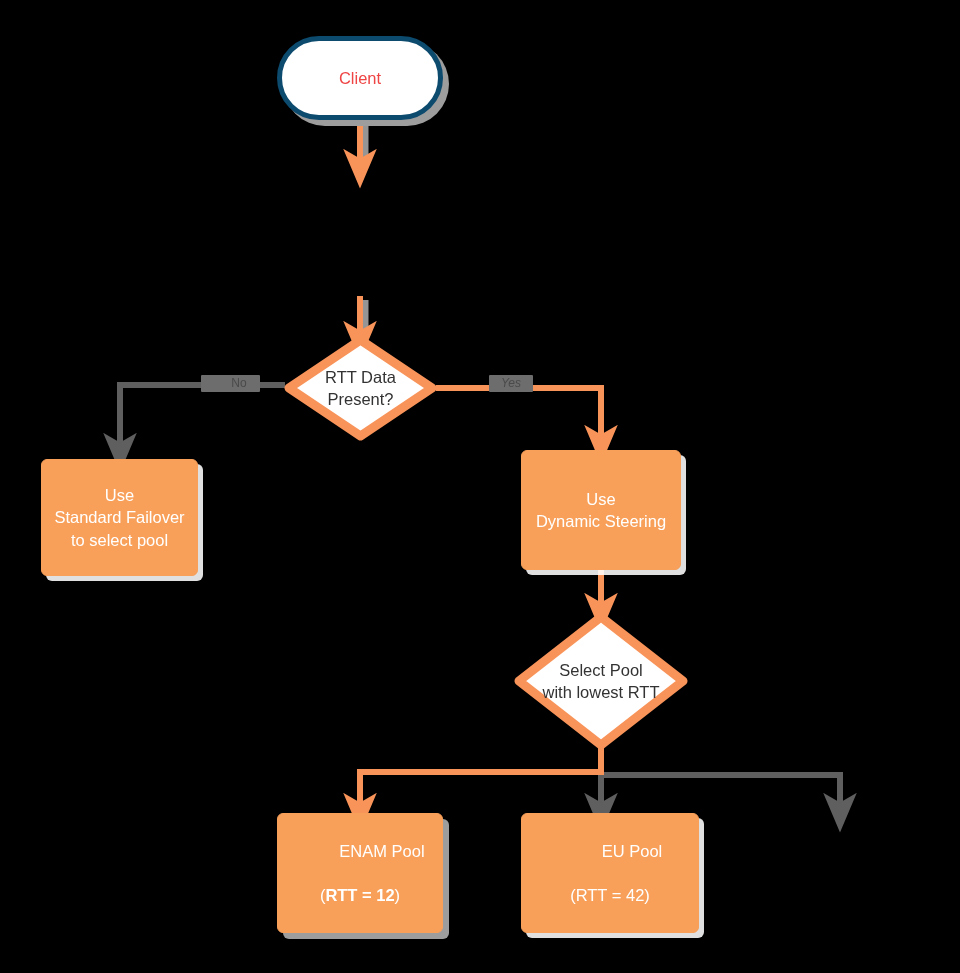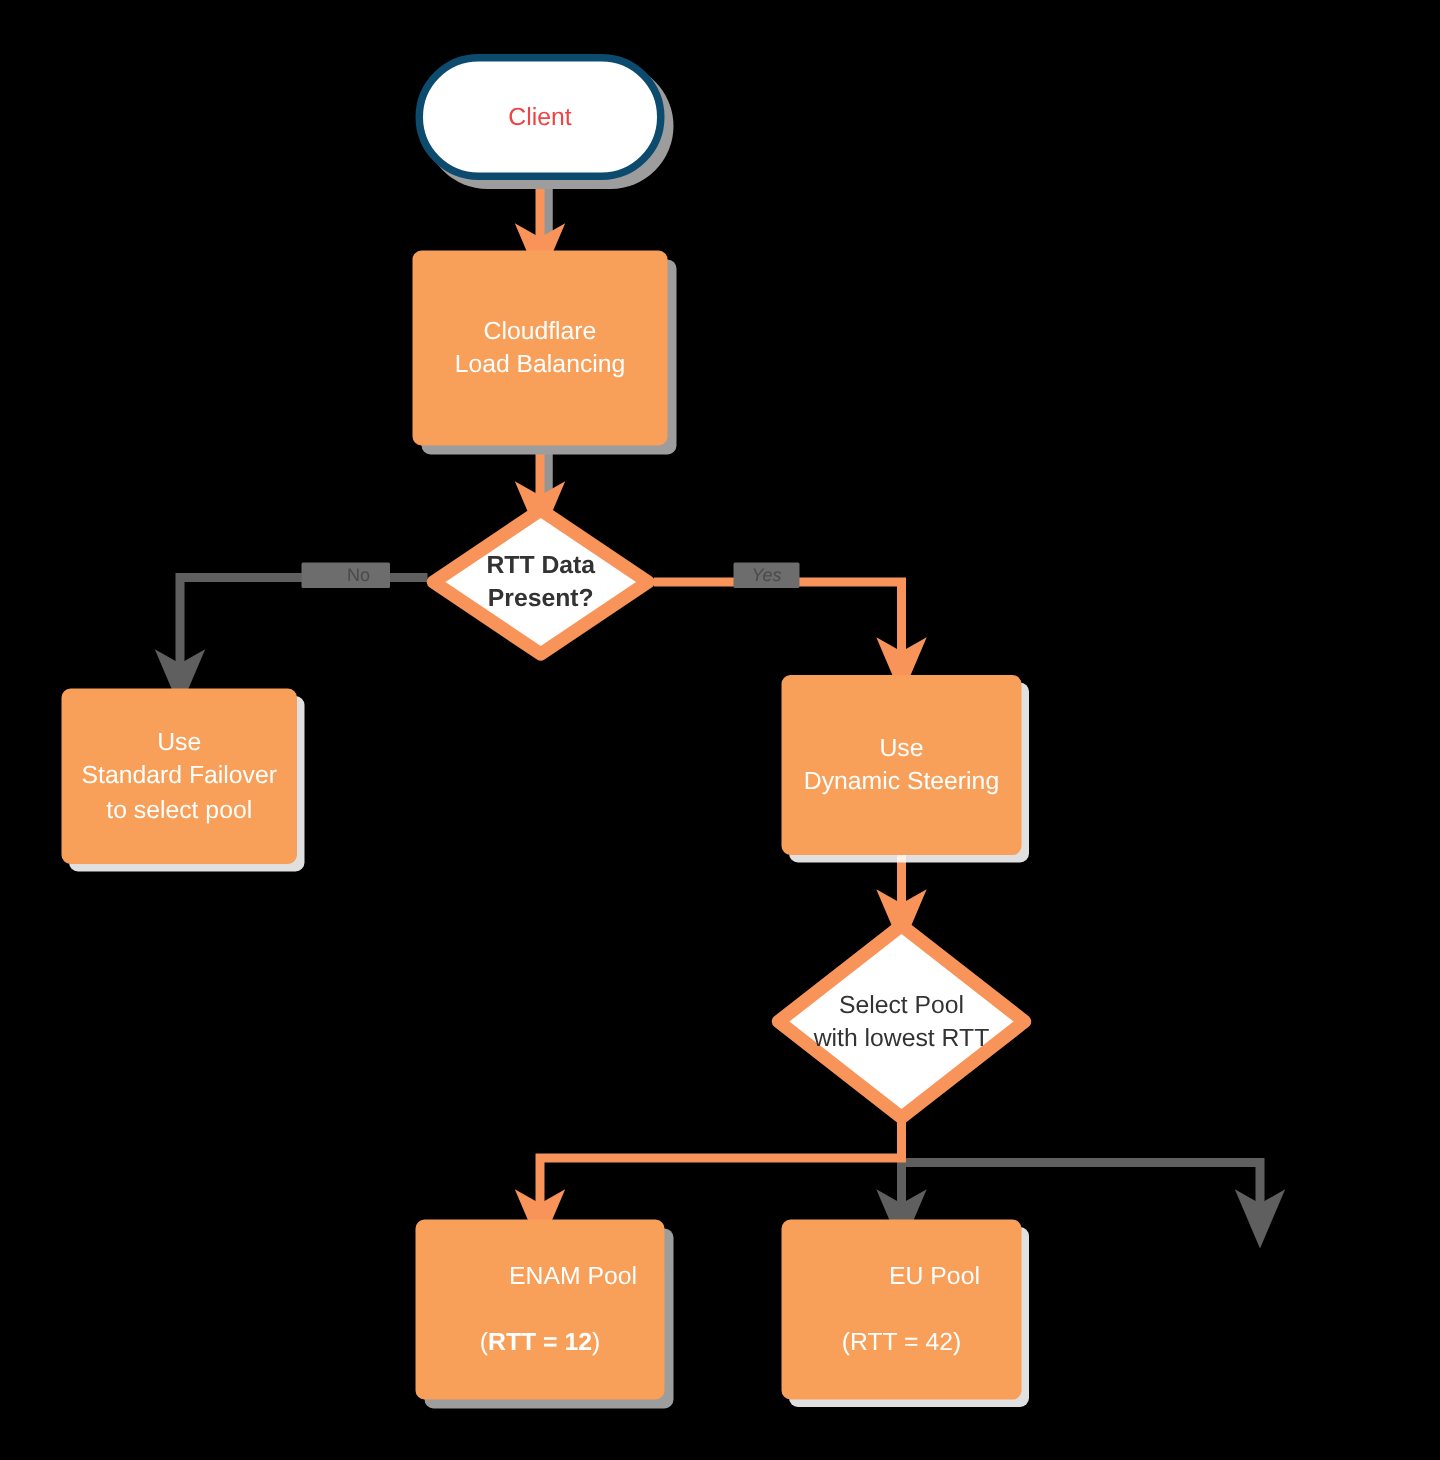--- a/index.html
+++ b/index.html
@@ -132,26 +132,22 @@
 
     <path d="M601,752 L601,812" stroke="#5f5f5f" stroke-width="6" fill="none" marker-end="url(#arrow-gray)"></path>
 
     <path d="M601,748 L601,772 L360,772 L360,812" stroke="#f8945a" stroke-width="6" fill="none" marker-end="url(#arrow-orange)"></path>
   </svg>
 
   <div class="node node-stadium" style="left:277px; top:36px; width:166px; height:84px;">
     <span>Client</span>
   </div>
 
-  <div class="node node-process shadow-gray" style="left:275px; top:167px; width:170px; height:130px;">
-    <span>Cloudflare
-Load Balancing</span>
-  </div>
 
-  <div class="node node-diamond" style="left:283px; top:334px; width:155px; height:108px;font-weight:bold;">
+  <div class="node node-diamond" style="left:283px; top:334px; width:155px; height:108px;">
     <svg class="dia-shape" viewBox="0 0 155 108" preserveAspectRatio="none">
       <polygon points="77.5,6 149,54 77.5,102 6,54" fill="#ffffff" stroke="#f8945a" stroke-width="9" stroke-linejoin="round"></polygon>
     </svg>
     <span class="dia-label">RTT Data
 Present?</span>
   </div>
 
   <div class="node node-process" style="left:41px; top:459px; width:157px; height:117px;">
     <span>Use
 Standard Failover
@@ -171,21 +167,21 @@
 with lowest RTT</span>
   </div>
 
   <div class="node node-process shadow-gray" style="left:277px; top:813px; width:166px; height:120px;">
     <span>
       <span class="pool-line1">ENAM Pool</span>
       <span class="pool-line2"><span>(</span><span class="b">RTT = 12</span><span>)</span></span>
     </span>
   </div>
 
-  <div class="node node-process" style="left:521px; top:813px; width:160px; height:120px;">
+  <div class="node node-process" style="left:521px; top:813px; width:178px; height:120px;">
     <span>
       <span class="pool-line1">EU Pool</span>
       <span class="pool-line2"><span>(</span><span>RTT = 42</span><span>)</span></span>
     </span>
   </div>
 
 
   <div class="edge-label" style="left:201px; top:375px; width:30px;padding-left:23px;">No</div>
 
   <div class="edge-label on-orange" style="left:489px; top:375px; width:32px;">Yes</div>

